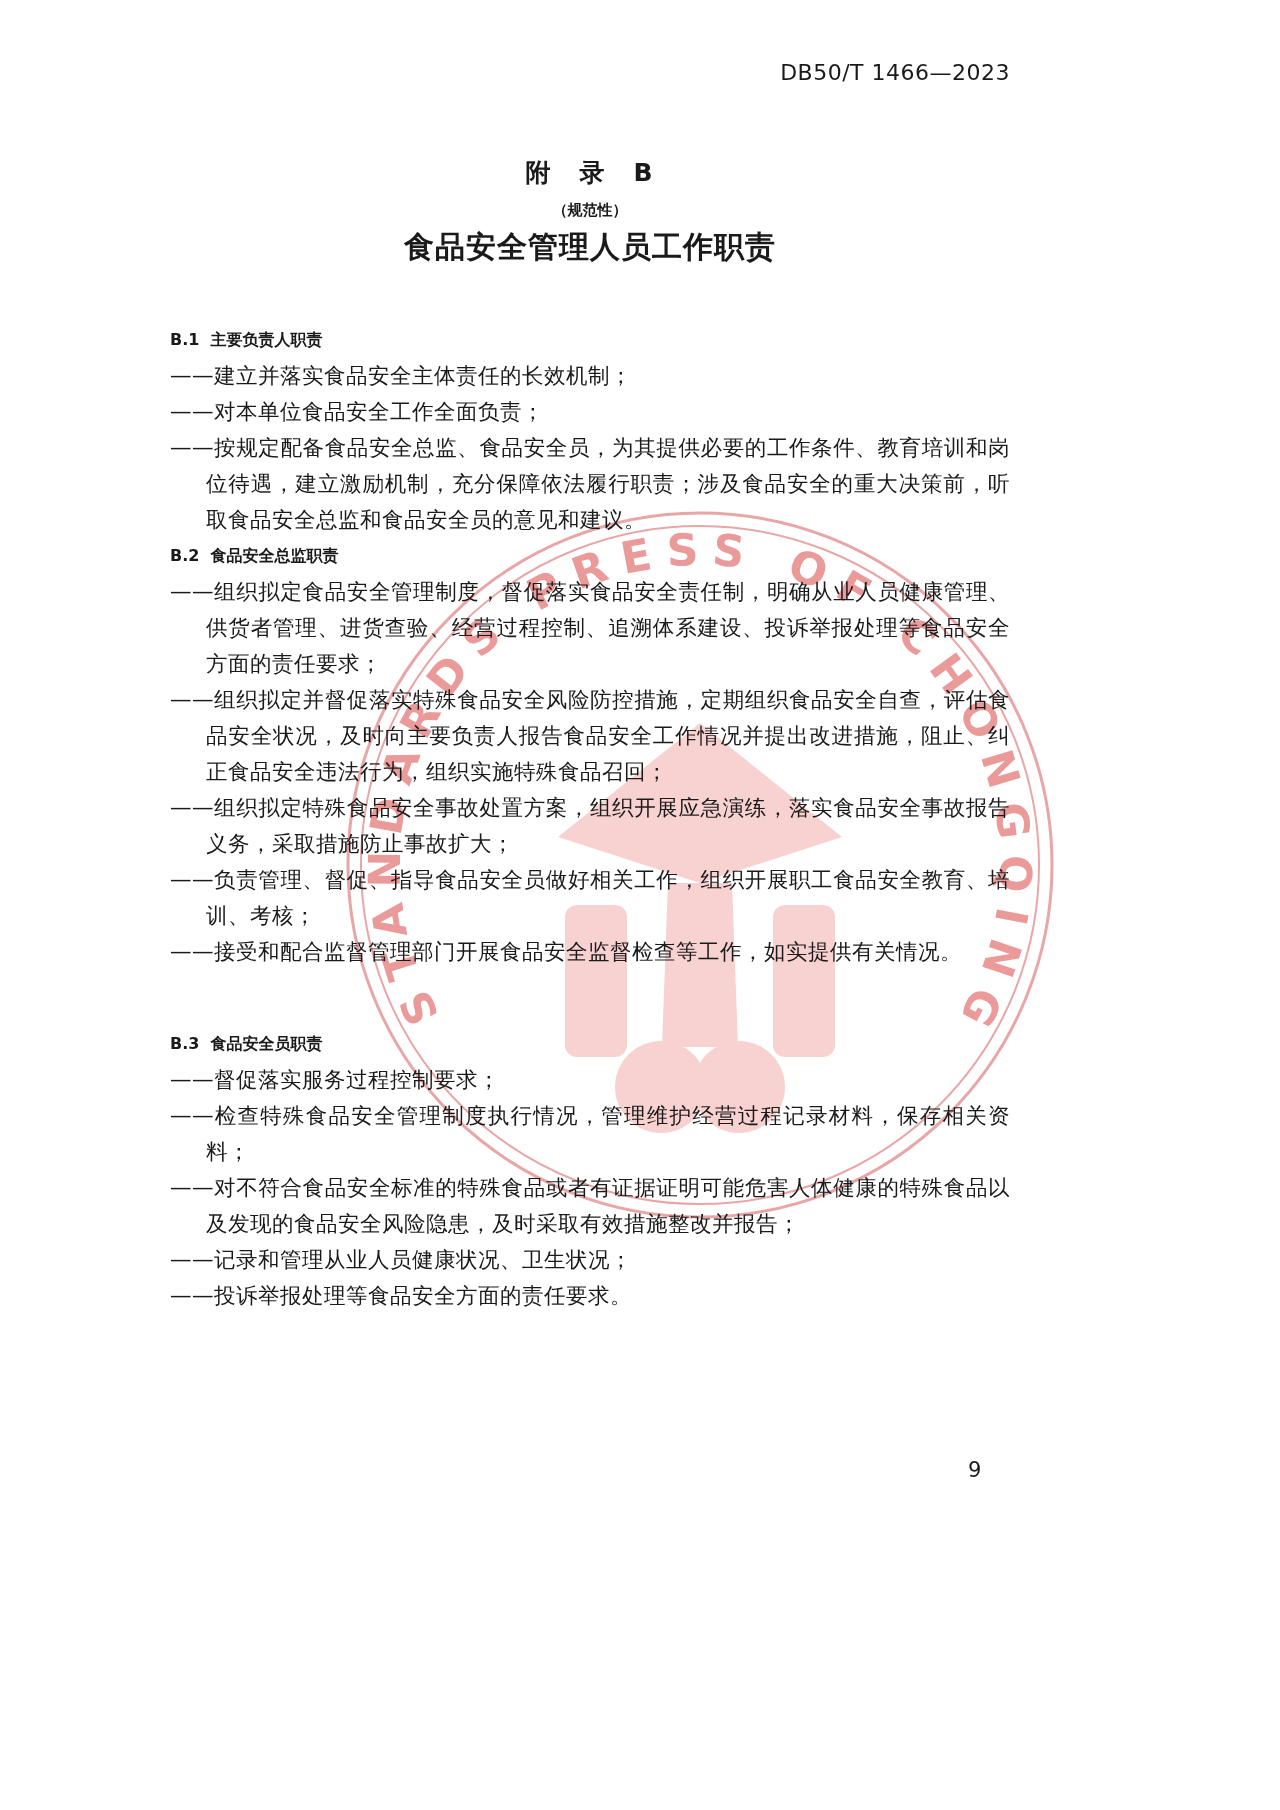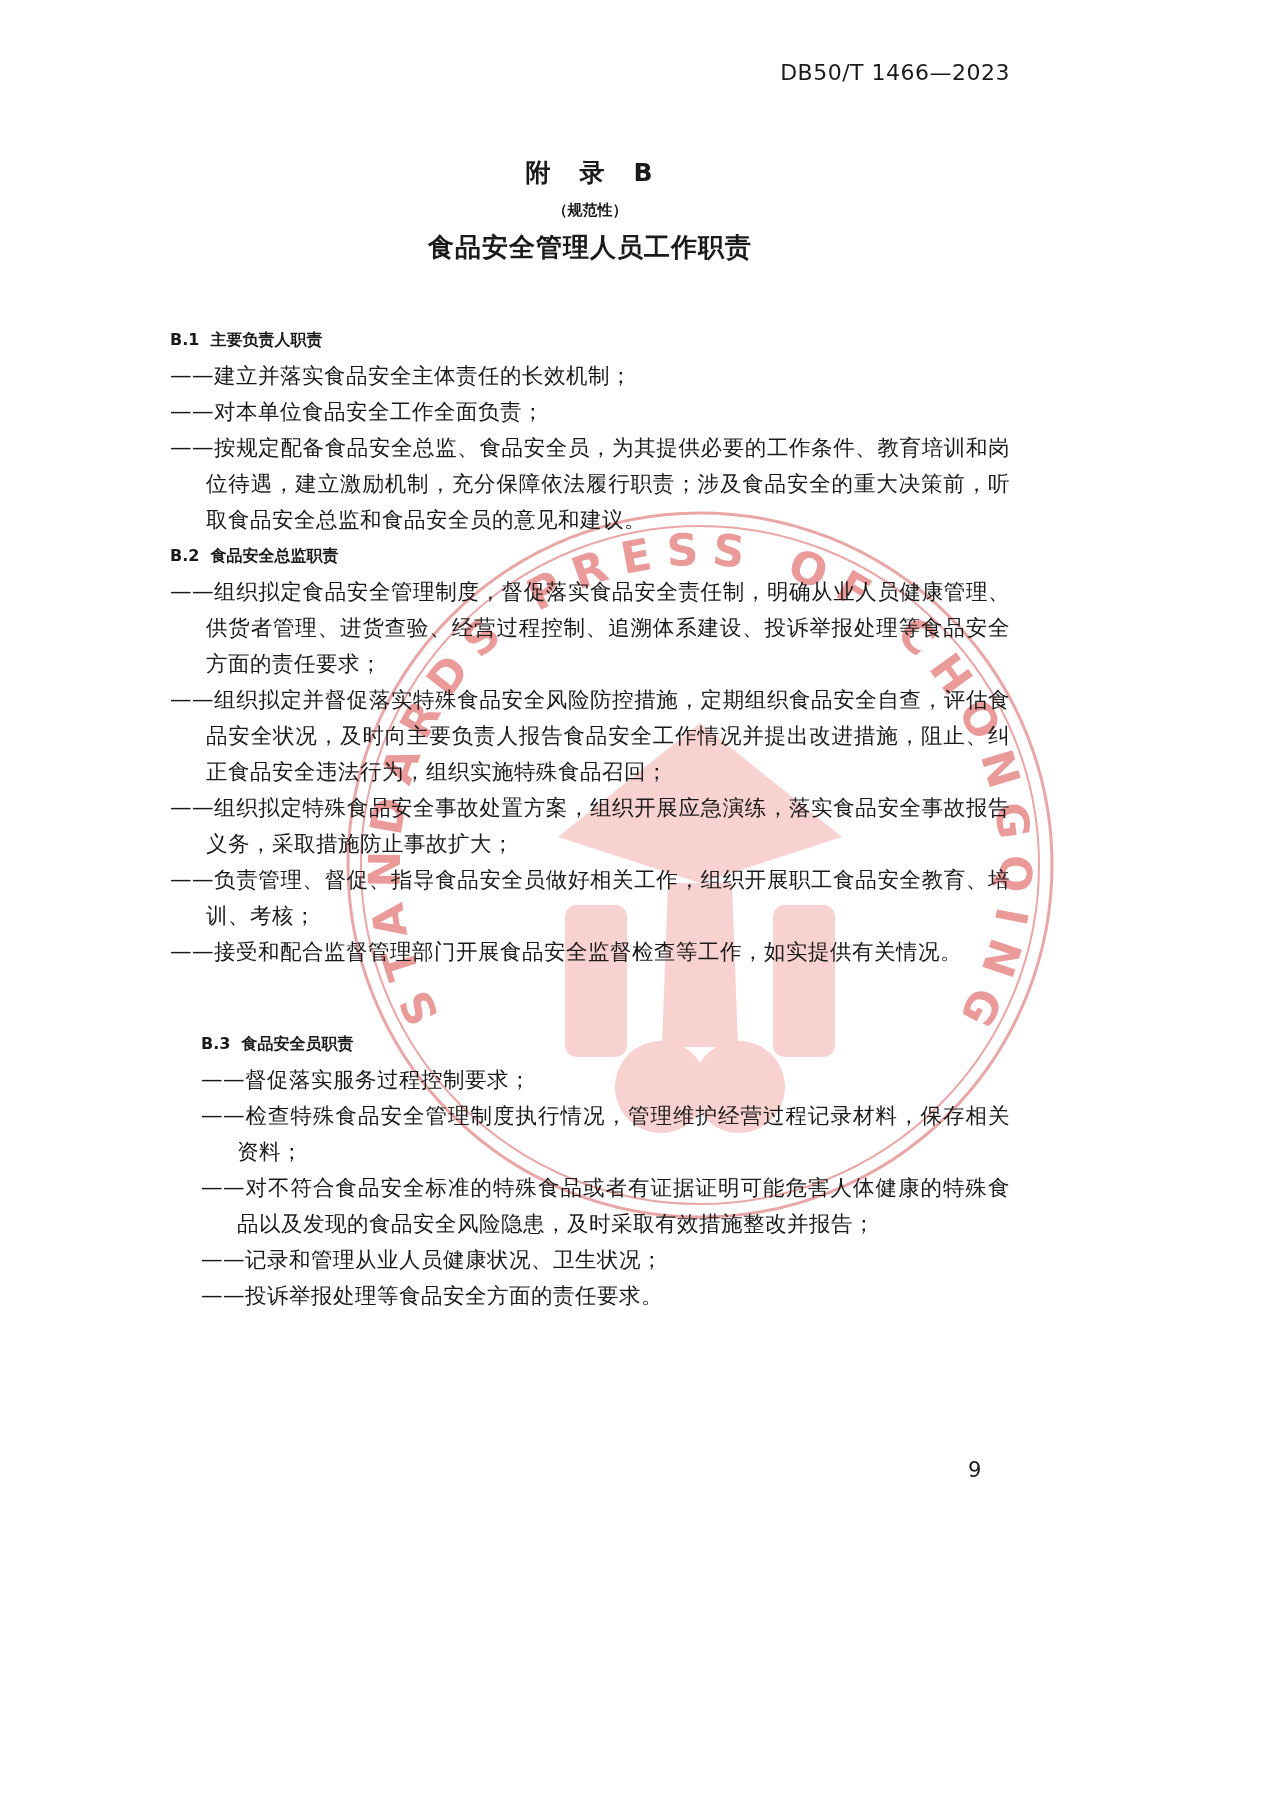--- a/index.html
+++ b/index.html
@@ -25,24 +25,24 @@
     letter-spacing: 0.5px;
   }
   .title-block {
     margin-top: 68px;
     text-align: center;
     font-family: "DejaVu Sans", "Liberation Sans", sans-serif;
     font-weight: 700;
   }
   .title-line1 { font-size: 25px; line-height: 38px; letter-spacing: 2px; }
   .title-line2 { font-size: 15px; line-height: 36px; }
-  .title-line3 { font-size: 26px; line-height: 38px; letter-spacing: 1px; }
+  .title-line3 { font-size: 30px; line-height: 38px; letter-spacing: 1px; }
   .body-text { margin-top: 56px; }
   .section { margin: 0; }
-  .section.gap-before { margin-top: 56px; margin-left: 31px; }
+  .section.gap-before { margin-top: 56px; }
   .section-heading {
     font-family: "DejaVu Sans", "Liberation Sans", sans-serif;
     font-weight: 700;
     font-size: 16px;
     line-height: 36px;
     white-space: pre-wrap;
     margin: 0;
   }
   .clause {
     margin: 0;

